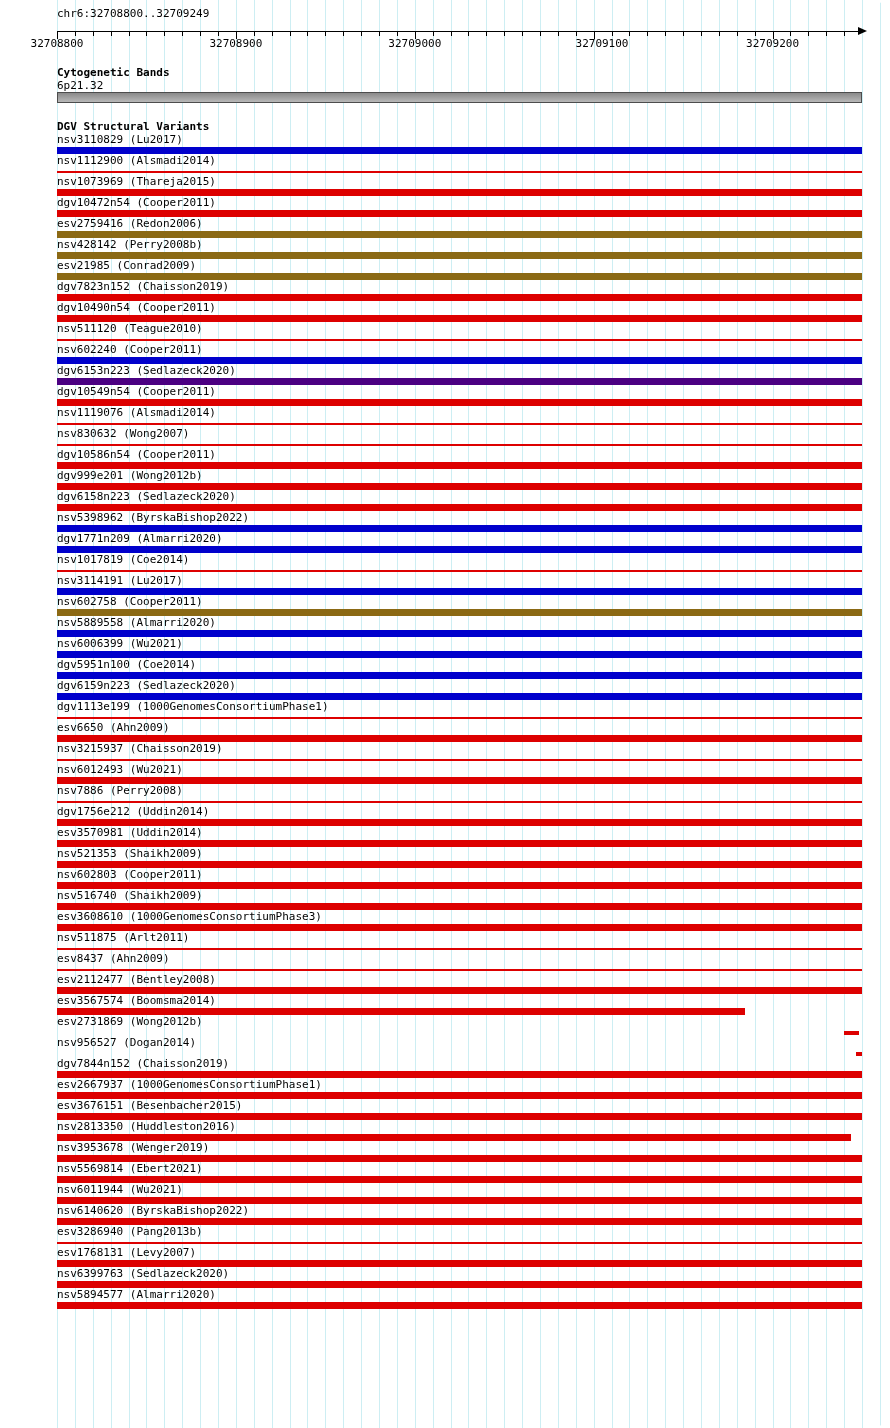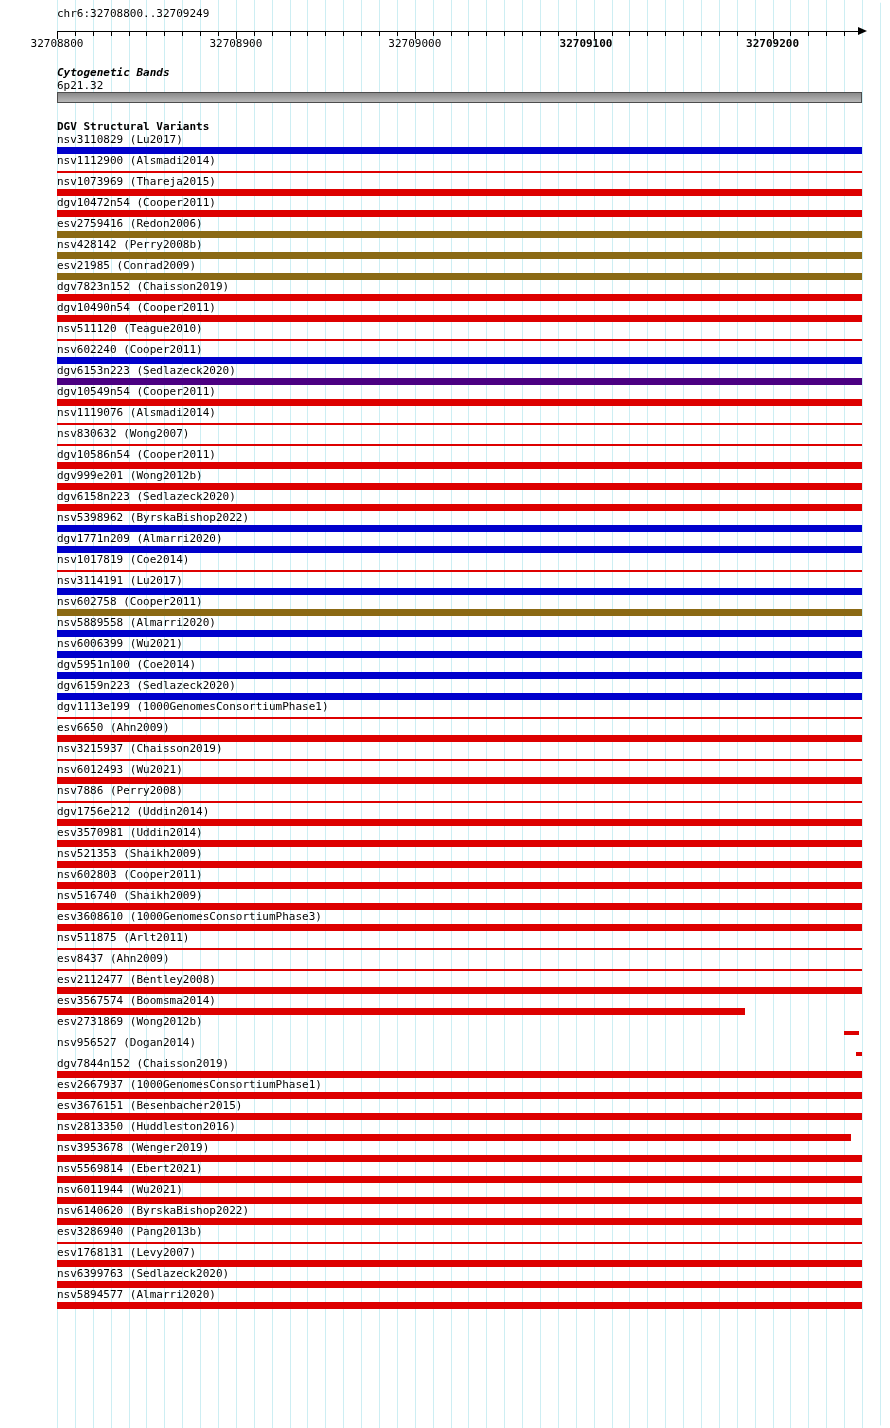--- a/index.html
+++ b/index.html
@@ -15,21 +15,21 @@
   .ruler-line { position:absolute; top:31px; left:57px; width:803px; height:1px; background:#000; }
   .ruler-arrow {
     position:absolute; top:27px; left:858px; width:0; height:0;
     border-left:9px solid #000; border-top:4.5px solid transparent; border-bottom:4.5px solid transparent;
   }
   .tick { position:absolute; top:32px; width:1px; background:#000; }
   .tick.major { height:7px; }
   .tick.minor { height:4px; }
   .tick-label { position:absolute; top:37px; transform:translateX(-50%); white-space:pre; }
   .section-title { position:absolute; left:57px; font-weight:bold; white-space:pre; }
-  .cyto-title { top:66px;font-style:italic; }
+  .cyto-title { top:66px; }
   .cyto-name { position:absolute; left:57px; top:79px; white-space:pre; }
   .cyto-bar {
     position:absolute; left:57px; top:92px; width:805px; height:11px;
     border:1px solid #4d4d4d; background:linear-gradient(to bottom,#8a8a8a,#b8b8b8);
   }
   .dgv-title { top:120px; }
   .rows { position:absolute; left:57px; top:134px; width:805px; }
   .vrow { position:relative; height:21px; }
   .vlabel { position:absolute; left:0; top:0; line-height:12px; white-space:pre; cursor:pointer; }
   .vbar { position:absolute; cursor:pointer; }
@@ -135,22 +135,22 @@
         <div class="tick minor" style="left: 736.78px;"></div>
         <div class="tick minor" style="left: 754.67px;"></div>
         <div class="tick major" style="left: 772.56px;"></div>
         <div class="tick minor" style="left: 790.44px;"></div>
         <div class="tick minor" style="left: 808.33px;"></div>
         <div class="tick minor" style="left: 826.22px;"></div>
         <div class="tick minor" style="left: 844.11px;"></div>
         <div class="tick-label" style="left: 57px;">32708800</div>
         <div class="tick-label" style="left: 235.89px;">32708900</div>
         <div class="tick-label" style="left: 414.78px;">32709000</div>
-        <div class="tick-label" style="left: 586px; font-weight: bold;">32709100</div>
-        <div class="tick-label" style="left: 772.56px; font-weight: bold;">32709200</div>
+        <div class="tick-label" style="left: 602px;">32709100</div>
+        <div class="tick-label" style="left: 772.56px;">32709200</div>
       </div>
   </div>
 
   <div class="section-title cyto-title">Cytogenetic Bands</div>
   <div class="cyto-name">6p21.32</div>
   <div class="cyto-bar"></div>
 
   <div class="section-title dgv-title">DGV Structural Variants</div>
 
   <div class="rows" id="rows">

